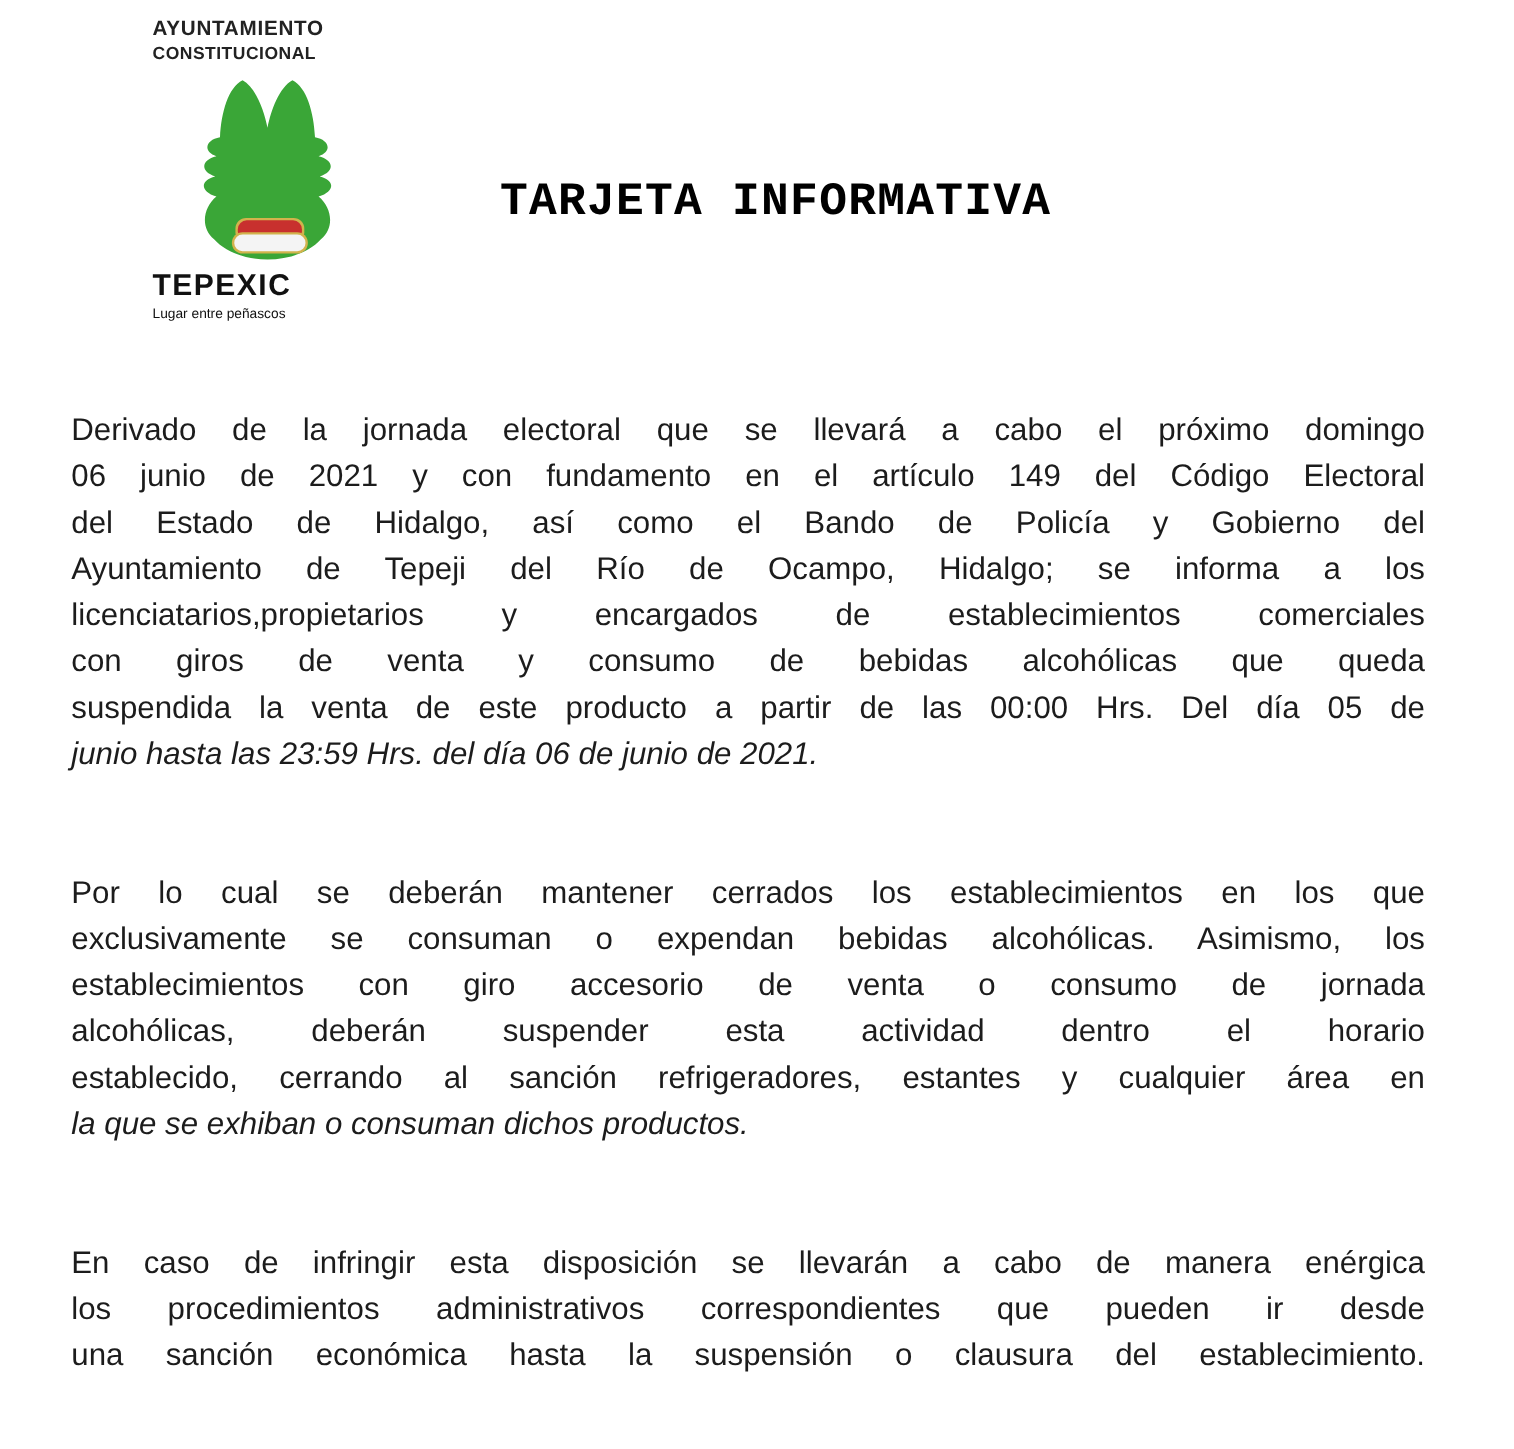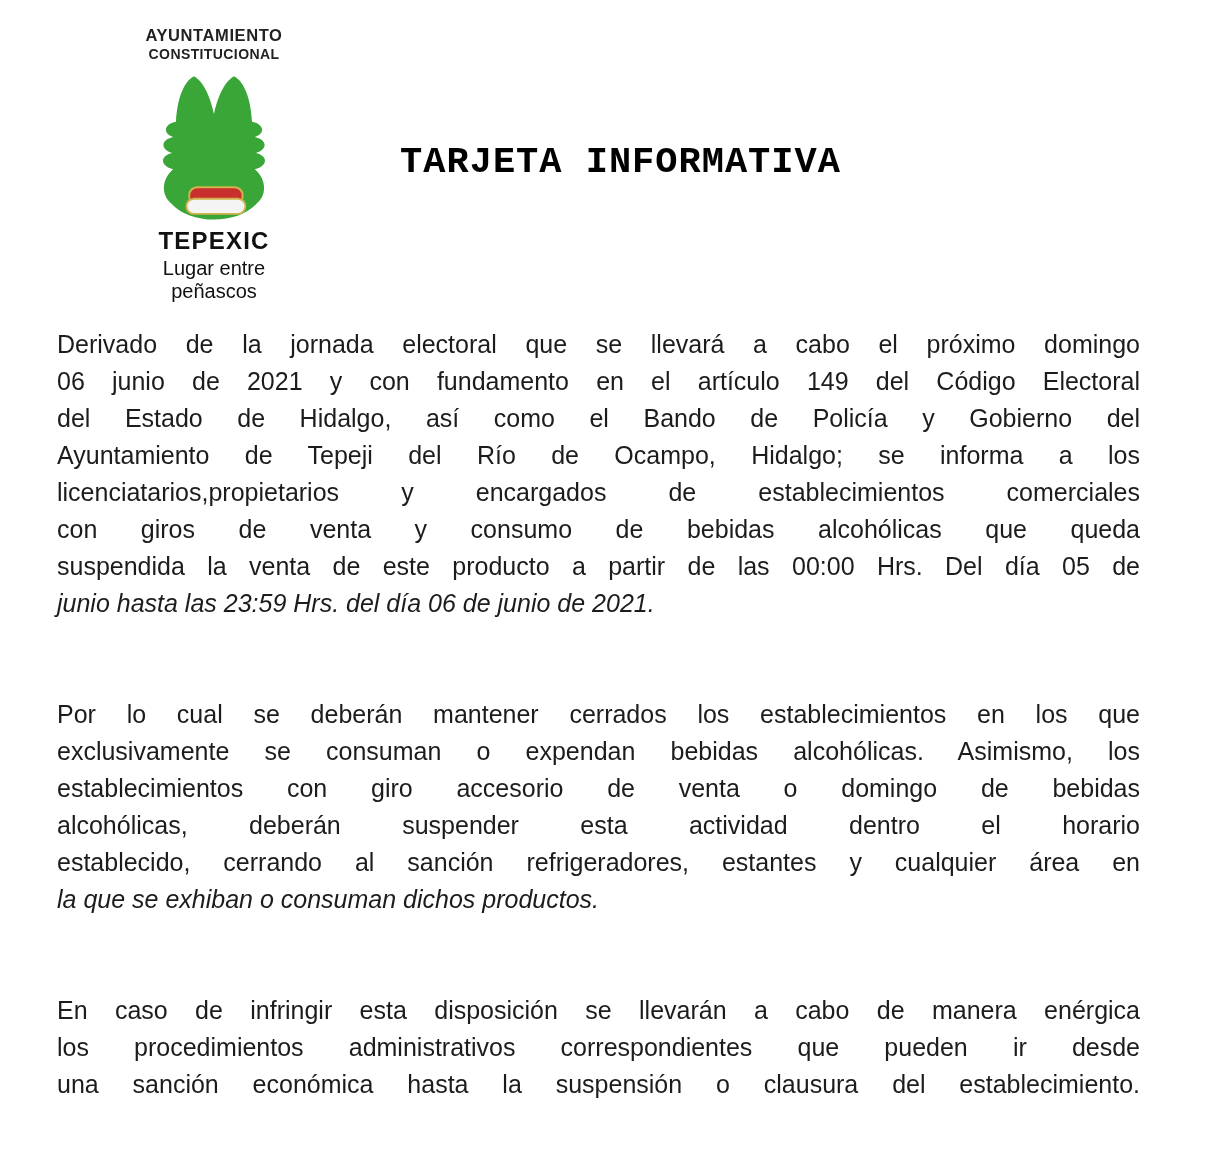--- a/index.html
+++ b/index.html
@@ -9,29 +9,28 @@
     height: 1159px;
     background: #ffffff;
     overflow: hidden;
     font-family: "Liberation Sans", sans-serif;
     color: #1c1c1c;
   }
   header { position: absolute; top: 0; left: 0; right: 0; height: 326px; }
   .logo-block {
     position: absolute;
     left: 122px;
-    top: 26px;
+    top: 14px;
     width: 184px;
-    text-align: center;
   }
   .org-line1 { font-size: 16.5px; font-weight: bold; letter-spacing: 0.6px; color: #222; }
   .org-line2 { font-size: 14px;   font-weight: bold; letter-spacing: 0.4px; color: #222; margin-top: 1px; }
   .glyph { display: block; margin: 7px auto 5px auto; width: 114px; height: 153px; }
   .municipality { font-size: 24px; font-weight: bold; letter-spacing: 1.2px; color: #111; }
-  .motto { font-size: 20px; color: #111; margin-top: 2px; }
+  .motto { font-size: 11px; color: #111; margin-top: 2px; }
   .doc-title {
     position: absolute;
     top: 141px;
     left: calc(50% + 15px);
     transform: translateX(-50%);
     margin: 0;
     font-family: Liberation Mono, monospace;
     font-size: 37px;
     font-weight: bold;
     letter-spacing: 1px;
@@ -96,21 +95,21 @@
         <div class="line">del Estado de Hidalgo, así como el Bando de Policía y Gobierno del</div>
         <div class="line">Ayuntamiento de Tepeji del Río de Ocampo, Hidalgo; se informa a los</div>
         <div class="line">licenciatarios,propietarios y encargados de establecimientos comerciales</div>
         <div class="line">con giros de venta y consumo de bebidas alcohólicas que queda</div>
         <div class="line">suspendida la venta de este producto a partir de las 00:00 Hrs. Del día 05 de</div>
         <div class="line last">junio hasta las 23:59 Hrs. del día 06 de junio de 2021.</div>
       </div>
       <div class="paragraph">
         <div class="line">Por lo cual se deberán mantener cerrados los establecimientos en los que</div>
         <div class="line">exclusivamente se consuman o expendan bebidas alcohólicas. Asimismo, los</div>
-        <div class="line">establecimientos con giro accesorio de venta o domingo de bebidas</div>
+        <div class="line">establecimientos con giro accesorio de venta o consumo de jornada</div>
         <div class="line">alcohólicas, deberán suspender esta actividad dentro el horario</div>
         <div class="line">establecido, cerrando al sanción refrigeradores, estantes y cualquier área en</div>
         <div class="line last">la que se exhiban o consuman dichos productos.</div>
       </div>
       <div class="paragraph">
         <div class="line">En caso de infringir esta disposición se llevarán a cabo de manera enérgica</div>
         <div class="line">los procedimientos administrativos correspondientes que pueden ir desde</div>
         <div class="line">una sanción económica hasta la suspensión o clausura del establecimiento.</div>
       </div>
     </main>

